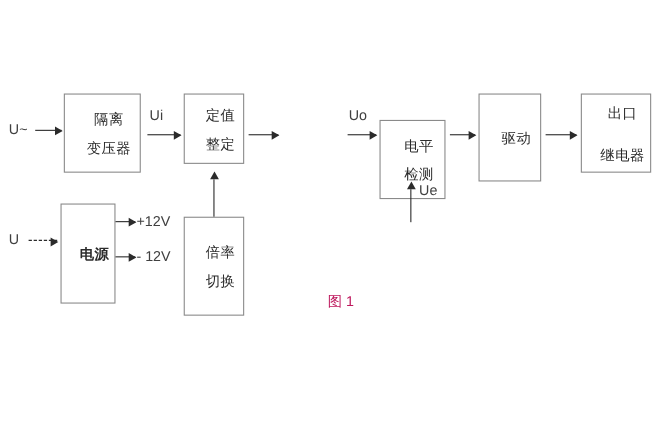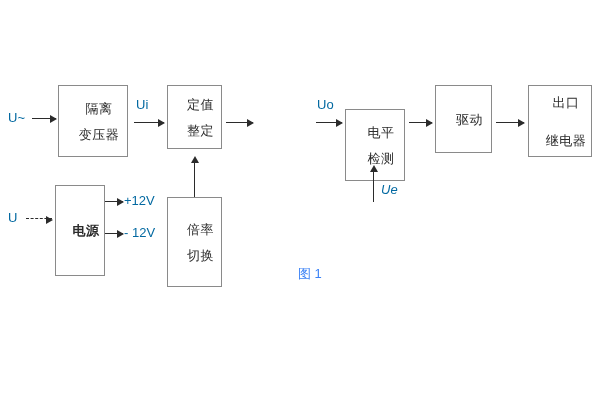--- a/index.html
+++ b/index.html
@@ -33,21 +33,21 @@
     white-space:nowrap;
   }
   .box .line + .line{margin-top:13px;}
   .box.single .line{margin-top:0;}
 
   .label{
     position:absolute;
     font-size:13px;
     line-height:1;
     white-space:nowrap;
-    color:#0369a1;
+    color:#404040;
   }
 
   
   .harrow{
     position:absolute;
     height:1px;
     background:#2b2b2b;
   }
   .harrow::after{
     content:"";
@@ -77,21 +77,21 @@
     left:-3.5px;top:-7px;
     width:0;height:0;
     border-bottom:7px solid #2b2b2b;
     border-left:4px solid transparent;
     border-right:4px solid transparent;
   }
 
   .caption{
     position:absolute;
     font-size:13px;
-    color:#3b82f6;
+    color:#be185d;
     white-space:nowrap;
   }
 </style>
 </head>
 <body>
 
 <div id="canvas">
 
   <div class="label" style="left:8px;top:111px;">U~</div>
   <div class="harrow" style="left:32px;top:118px;width:24px;"></div>
@@ -115,21 +115,21 @@
   <div class="label" style="left:317px;top:98px;">Uo</div>
   <div class="harrow" style="left:316px;top:122px;width:26px;"></div>
 
   <div class="box" style="left:345px;top:85px;width:60px;height:72px;margin-top:24px;">
     <span class="line">电平</span>
     <span class="line">检测</span>
   </div>
 
   <div class="harrow" style="left:409px;top:122px;width:23px;"></div>
 
-  <div class="box single" style="left:435px;top:85px;width:57px;height:68px;">
+  <div class="box single" style="left:435px;top:85px;width:57px;height:80px;">
     <span class="line">驱动</span>
   </div>
 
   <div class="harrow" style="left:496px;top:122px;width:28px;"></div>
 
   <div class="box" style="left:528px;top:85px;width:64px;height:72px;gap:12px;">
     <span class="line">出口</span>
     <span class="line">继电器</span>
   </div>
 
@@ -147,18 +147,18 @@
   <div class="label" style="left:124px;top:226px;">- 12V</div>
 
   <div class="box" style="left:167px;top:197px;width:55px;height:90px;">
     <span class="line">倍率</span>
     <span class="line">切换</span>
   </div>
 
   <div class="varrow" style="left:194px;top:163px;height:34px;"></div>
 
   <div class="varrow" style="left:373px;top:172px;height:30px;"></div>
-  <div class="label" style="left:381px;top:183px;font-style:italic;">Ue</div>
+  <div class="label" style="left:381px;top:166px;">Ue</div>
 
 
   <div class="caption" style="left:298px;top:265px;">图 1</div>
 
 </div>
 
 </body></html>

